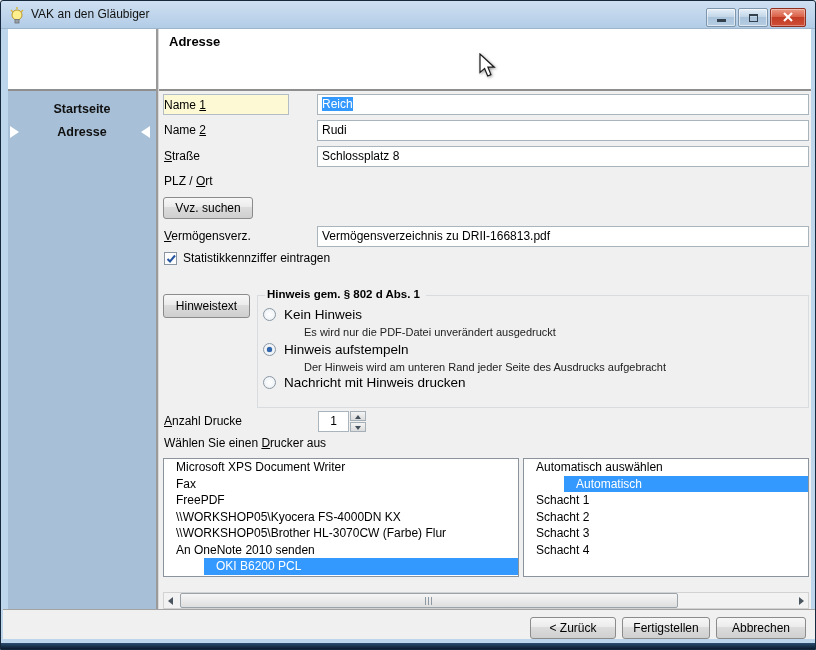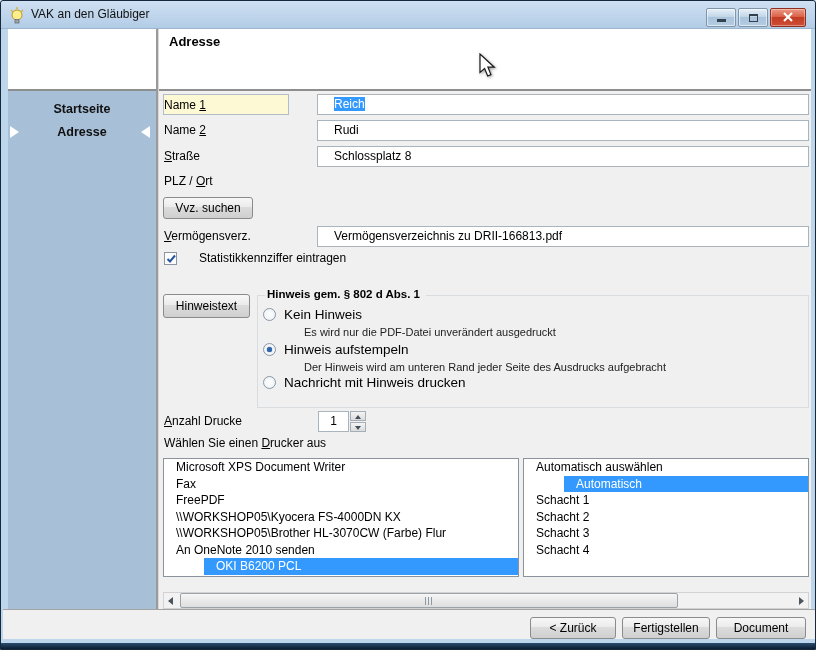--- a/index.html
+++ b/index.html
@@ -48,27 +48,27 @@
   .arrow-r { position:absolute; left:2px; top:35px; width:0; height:0;
              border-top:6px solid transparent; border-bottom:6px solid transparent; border-left:9px solid #fff; }
   .arrow-l { position:absolute; right:6px; top:35px; width:0; height:0;
              border-top:6px solid transparent; border-bottom:6px solid transparent; border-right:9px solid #fff; }
   
   .main { position:absolute; left:158px; top:90px; width:652px; height:518px; background:#f0f0f0; }
   .flabel { position:absolute; left:5px; font-size:12px; height:21px; line-height:21px; white-space:nowrap; }
   .flabel.hl { left:4px; width:126px; background:#fdf9d5; border:1px solid #b2bdc5; padding-left:0; }
   .u { text-decoration:underline; }
   .tinput { position:absolute; left:158px; width:492px; height:21px; background:#fff;
-            border:1px solid #a9b4bc; font-size:12px; line-height:19px; padding-left:16px; white-space:nowrap; overflow:hidden; }
+            border:1px solid #a9b4bc; font-size:12px; line-height:19px; padding-left:4px; white-space:nowrap; overflow:hidden; }
   .sel { background:#3399ff; color:#fff; }
   .wbtn { position:absolute; font-family:"Liberation Sans",sans-serif; font-size:12px; color:#000;
           border:1px solid #8b8b8b; border-radius:3px;
           background:linear-gradient(#f7f7f7,#ebebeb 45%,#dcdcdc 46%,#cfcfcf);
           padding:0; text-align:center; }
-  .checkrow { position:absolute; left:5px; display:flex; align-items:center; gap:22px; font-size:12px; cursor:default; }
+  .checkrow { position:absolute; left:5px; display:flex; align-items:center; gap:6px; font-size:12px; cursor:default; }
   .cb { width:13px; height:13px; background:#fdfdfd; border:1px solid #8a97a3; display:inline-block; position:relative; }
   .cb svg { position:absolute; left:-1px; top:-2px; }
   
   .groupbox { position:absolute; left:98px; top:204px; width:552px; height:113px;
               border:1px solid #d8dcdf; }
   .gcaption { position:absolute; left:106px; top:197px; font-size:11.5px; font-weight:bold;
               background:#f0f0f0; padding:0 6px 0 2px; white-space:nowrap; }
   .radio-row { position:absolute; left:104px; display:flex; align-items:center; gap:8px; cursor:default; }
   .rb { width:13px; height:13px; border:1px solid #8a97a3; border-radius:50%;
         background:radial-gradient(#ffffff,#e8eef2); position:relative; flex:0 0 auto; }
@@ -252,21 +252,21 @@
       <div class="sb-arrow right">
           <i class="tri-right"></i>
         </div>
     </div>
 
   </div>
 
   <div class="footer">
     <button class="wbtn" style="left:527px; width:86px;">&lt; Zurück</button>
     <button class="wbtn" style="left:619px; width:88px;">Fertigstellen</button>
-    <button class="wbtn" style="left:713px; width:90px;">Document</button>
+    <button class="wbtn" style="left:713px; width:90px;">Abbrechen</button>
   </div>
 
   <div class="strip-navy"></div>
 
   <svg class="cursor" width="22" height="26" viewBox="0 0 22 26">
     <path d="M1,1 L1,19.5 L5.6,15.4 L8.7,23 L11.9,21.6 L8.9,14.2 L15.3,14.2 Z" fill="#ffffff" stroke="#1a1a1a" stroke-width="1.2"></path>
   </svg>
 
 </div>
 

